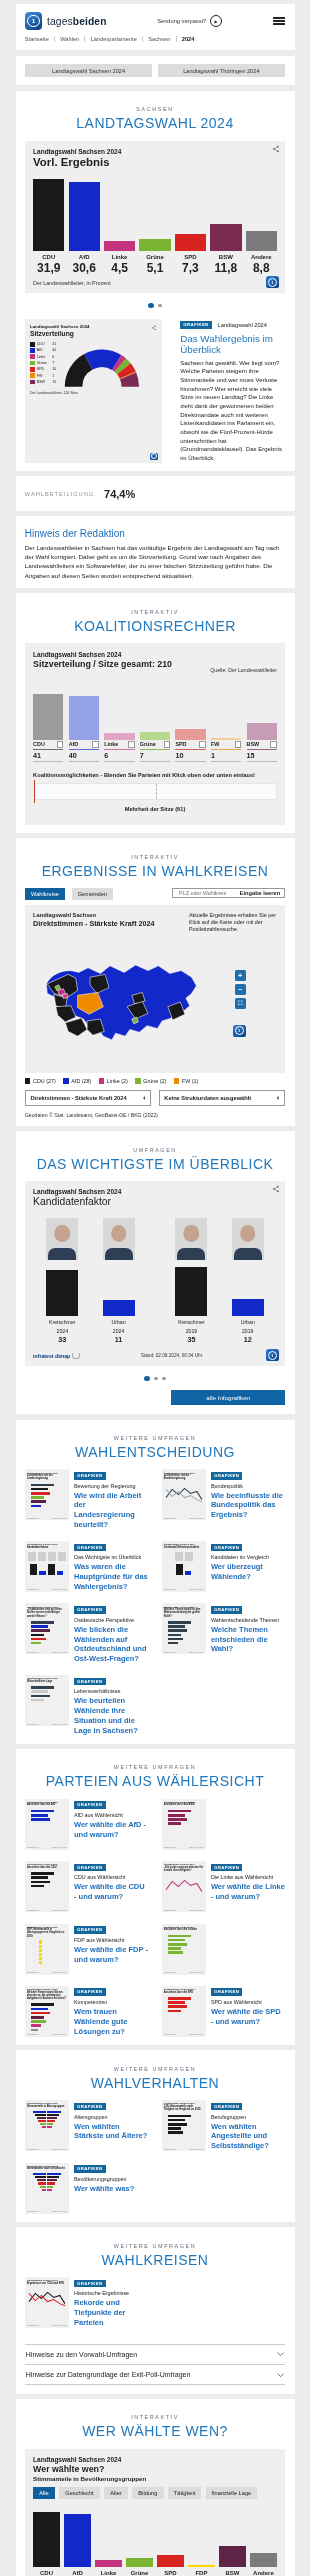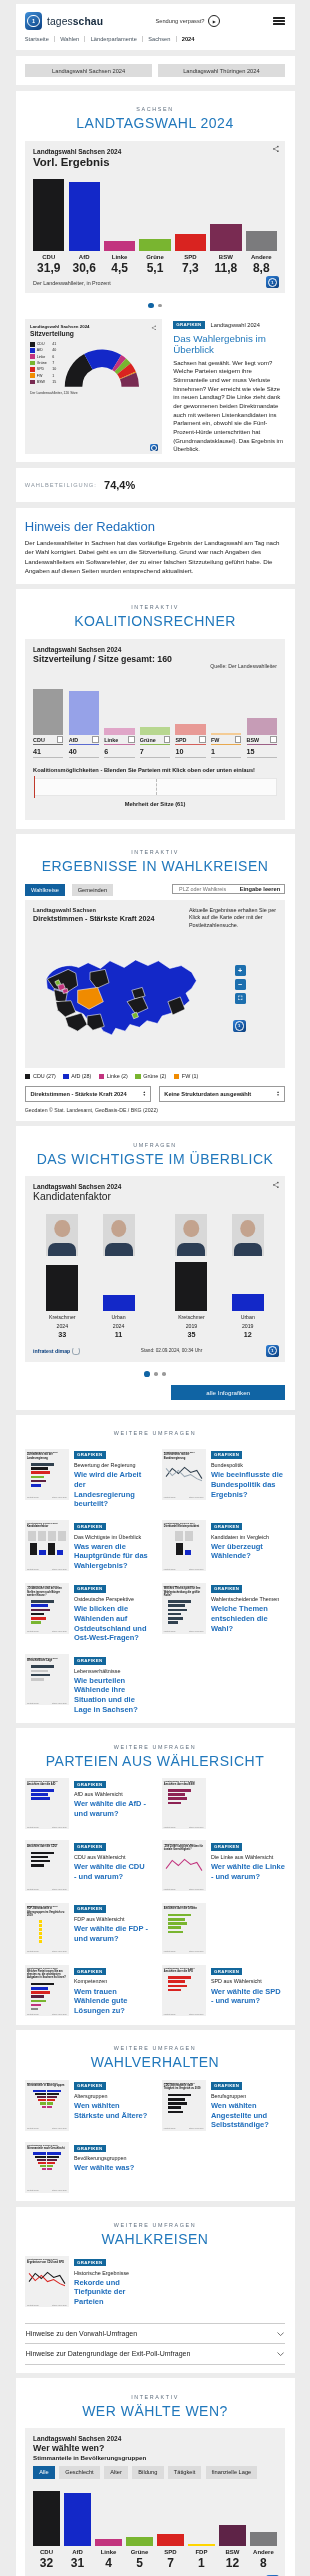--- a/index.html
+++ b/index.html
@@ -47,41 +47,41 @@
   .vlab{flex:1;text-align:center;}
   .vname{font-size:6px;font-weight:bold;}
   .vval{font-size:12px;font-weight:bold;margin-top:1px;}
   
   .dots{text-align:center;padding:6.2px 0 2.1px;}
   .dot{display:inline-block;width:3.6px;height:3.6px;border-radius:50%;background:#9a9a9a;margin:0 2.1px;vertical-align:middle;}
   .dot.on{width:5.7px;height:5.7px;background:#1064a4;}
   .btnrow{display:flex;justify-content:flex-end;padding:5.2px 0 1px;}
   .bluebtn{background:#1064a4;color:#fff;font-size:6.2px;padding:4.1px 0;width:114px;text-align:center;cursor:pointer;}
   
-  .two{display:flex;gap:11px;margin-top:7.2px;}
+  .two{display:flex;gap:18px;margin-top:7.2px;}
   .seatcard{width:127px;flex:none;background:#efefef;padding:5.2px 5.2px 4.1px;position:relative;}
   .seatcard .pretitle{font-size:4.4px;}
   .seatcard .cardtitle{font-size:6.7px;margin:0.5px 0 2.1px;}
   .legend-arc{position:absolute;left:5.2px;top:23px;font-size:3.6px;}
   .legend-arc .lrow{display:flex;align-items:center;margin-bottom:1.6px;}
   .legend-arc .sw{width:4.7px;height:4.7px;margin-right:2.1px;}
   .legend-arc .nm{width:15.5px;}
   .seatsrc{font-size:3.4px;color:#333;margin-top:2.1px;}
   .mini-ard{width:7.8px;height:6.7px;border-radius:1.6px;background:linear-gradient(145deg,#2f7fd6,#0b3f7e);position:absolute;right:4.1px;bottom:3.1px;display:flex;align-items:center;justify-content:center;}
   .mini-ard i{width:4.1px;height:4.1px;border:0.5px solid #fff;border-radius:50%;font-style:normal;}
   .ov{flex:1;}
   .badge{display:inline-block;background:#13679c;color:#fff;font-size:4.4px;font-weight:bold;letter-spacing:0.3px;padding:1px 3.1px 1.6px;vertical-align:0.5px;}
   .ovkick{font-size:5.7px;color:#222;margin-left:3.6px;}
   .ovtitle{color:#2178bc;font-size:9.8px;margin:3.6px 0 4.1px;font-weight:normal;}
   .ovtext{font-size:6px;line-height:1.45;color:#222;}
   
   .turnout{display:flex;align-items:center;gap:7.2px;padding:3.1px 0;}
   .tlabel{font-size:5.7px;letter-spacing:1px;color:#8a949e;}
   .tval{font-size:11px;font-weight:bold;}
-  .notetitle{color:#1f6ebc;font-size:13px;margin:3.1px 0 4.1px;}
+  .notetitle{color:#1f6ebc;font-size:10px;margin:3.1px 0 4.1px;}
   .notetext{font-size:6.2px;line-height:1.5;color:#222;}
   
   .src-right{position:absolute;right:8.3px;top:24px;font-size:5.2px;color:#333;}
   .kcols{display:flex;gap:5.2px;align-items:flex-end;margin-top:24px;}
   .kcol{flex:1;}
   .kbarzone{display:flex;align-items:flex-end;height:47px;}
   .kbar{width:100%;}
   .krow{display:flex;justify-content:space-between;align-items:center;font-size:5.4px;font-weight:bold;
         padding:1.6px 0 1px;border-bottom:1px solid #999;}
   .kcheck{width:4.7px;height:4.7px;border:0.5px solid #999;background:#fff;}
@@ -154,21 +154,21 @@
 </style>
 </head>
 <body>
 
 <div class="band band-top">
   <div class="hdr-row">
     <div class="logo-wrap">
       <div class="ts-logo">
           <i>1</i>
         </div>
-      <div class="brand"><span>tages</span><b>schau</b></div>
+      <div class="brand"><span>tages</span><b>beiden</b></div>
     </div>
     <div class="sendung">
       <span>Sendung verpasst?</span>
       <span class="play">▶</span>
     </div>
     <div class="burger">
         <span></span>
         <span></span>
         <span></span>
       </div>
@@ -351,21 +351,21 @@
   <div class="notetext">Der Landeswahlleiter in Sachsen hat das vorläufige Ergebnis der Landtagswahl am Tag nach der Wahl korrigiert. Dabei geht es um die Sitzverteilung. Grund war nach Angaben des Landeswahlleiters ein Softwarefehler, der zu einer falschen Sitzzuteilung geführt habe. Die Angaben auf diesen Seiten wurden entsprechend aktualisiert.</div>
 </div>
 
 <div class="band">
   <div class="hero">
     <div class="kicker">INTERAKTIV</div>
     <h2>KOALITIONSRECHNER</h2>
   </div>
   <div class="card" style="padding-bottom:13.4px;">
     <div class="pretitle">Landtagswahl Sachsen 2024</div>
-    <div class="cardtitle" style="font-size:8.8px">Sitzverteilung / Sitze gesamt: 160</div>
+    <div class="cardtitle" style="font-size:8.8px">Sitzverteilung / Sitze gesamt: 210</div>
     <div class="src-right">Quelle: Der Landeswahlleiter</div>
     <div class="kcols" id="koal-cols">
         <div class="kcol">
           <div class="kbarzone">
             <div class="kbar" style="height: 46px; background: rgb(155, 155, 155);"></div>
           </div>
           <div class="krow" style="border-bottom-color: rgb(110, 110, 110);">
             <span>CDU</span>
             <span class="kcheck"></span>
           </div>
@@ -620,20 +620,21 @@
   <div class="dots" id="dots-overview"><span class="dot on"></span><span class="dot"></span><span class="dot"></span></div>
   <div class="btnrow">
       <div class="bluebtn">alle Infografiken</div>
     </div>
 </div>
 
 <div id="teaser-bands">
     <div class="band">
       <div class="hero">
         <div class="kicker">WEITERE UMFRAGEN</div>
+        <h2>WAHLENTSCHEIDUNG</h2>
       </div>
       <div class="tgrid">
         <div class="teaser">
           <div class="thumb">
             <div class="tpre">Landtagswahl Sachsen 2024</div>
             <div class="ttl">Zufriedenheit mit der Landesregierung</div>
             <div class="zone">
               <div class="hb" style="background: rgb(49, 65, 79); width: 57.04%;"></div>
               <div class="hb" style="background: rgb(25, 25, 27); width: 42.16%;"></div>
               <div class="hb" style="background: rgb(217, 35, 32); width: 48.36%;"></div>

